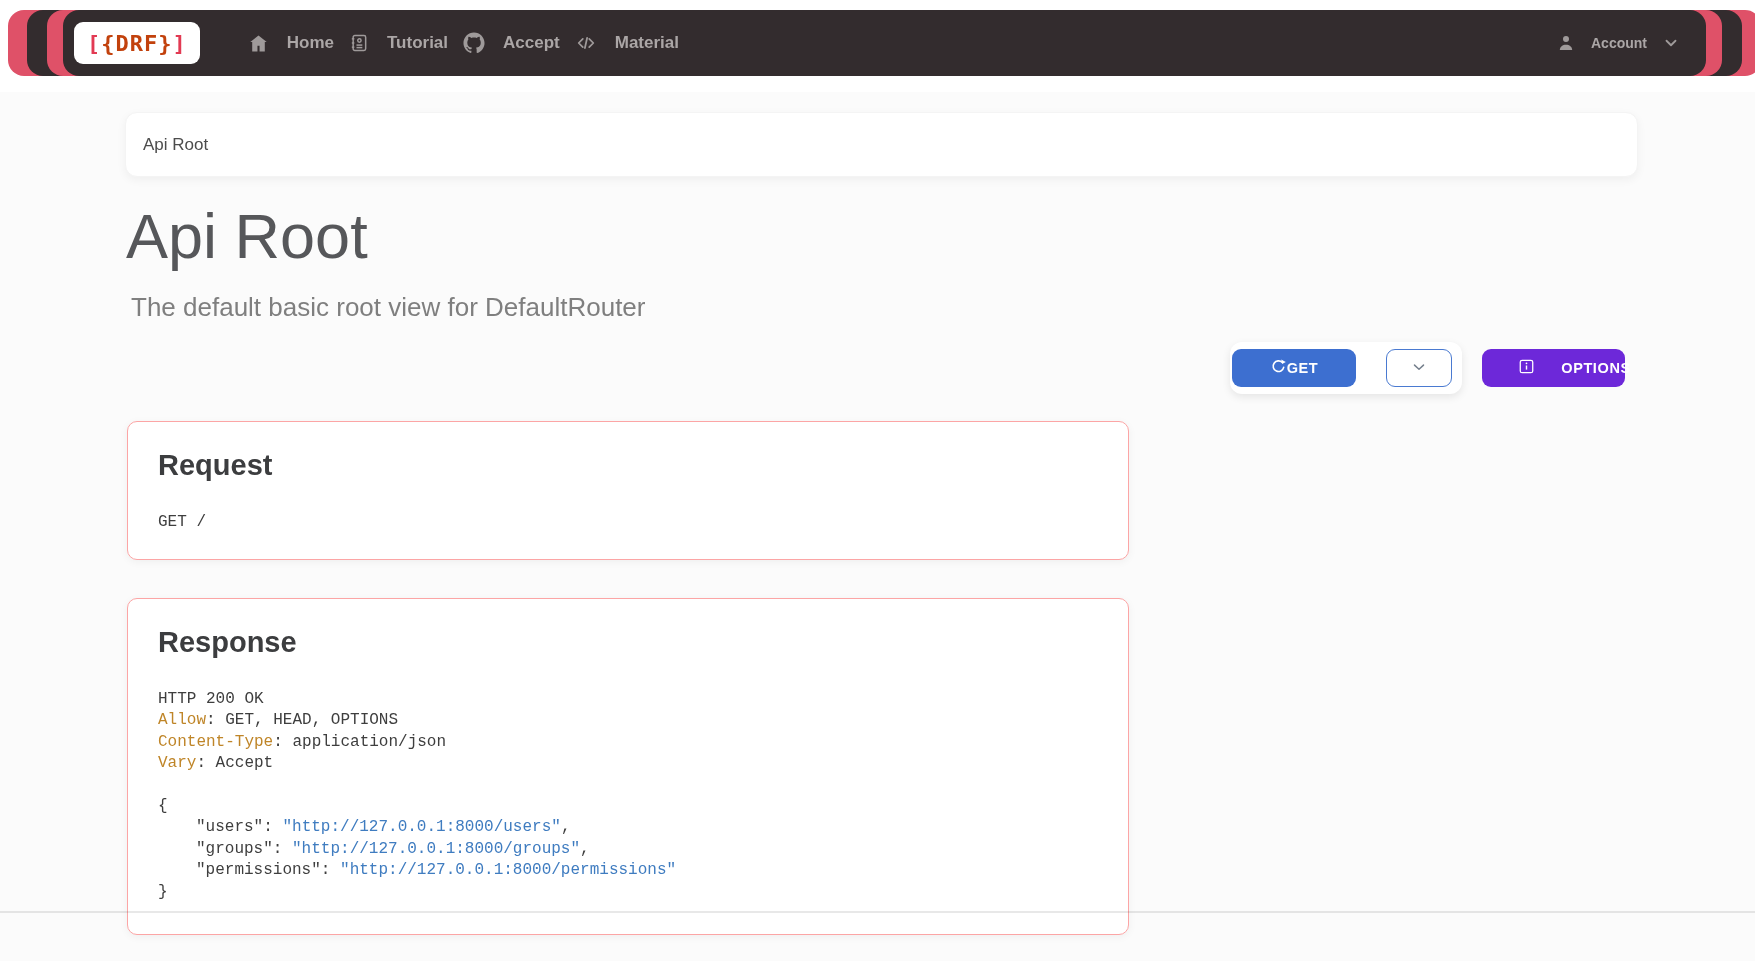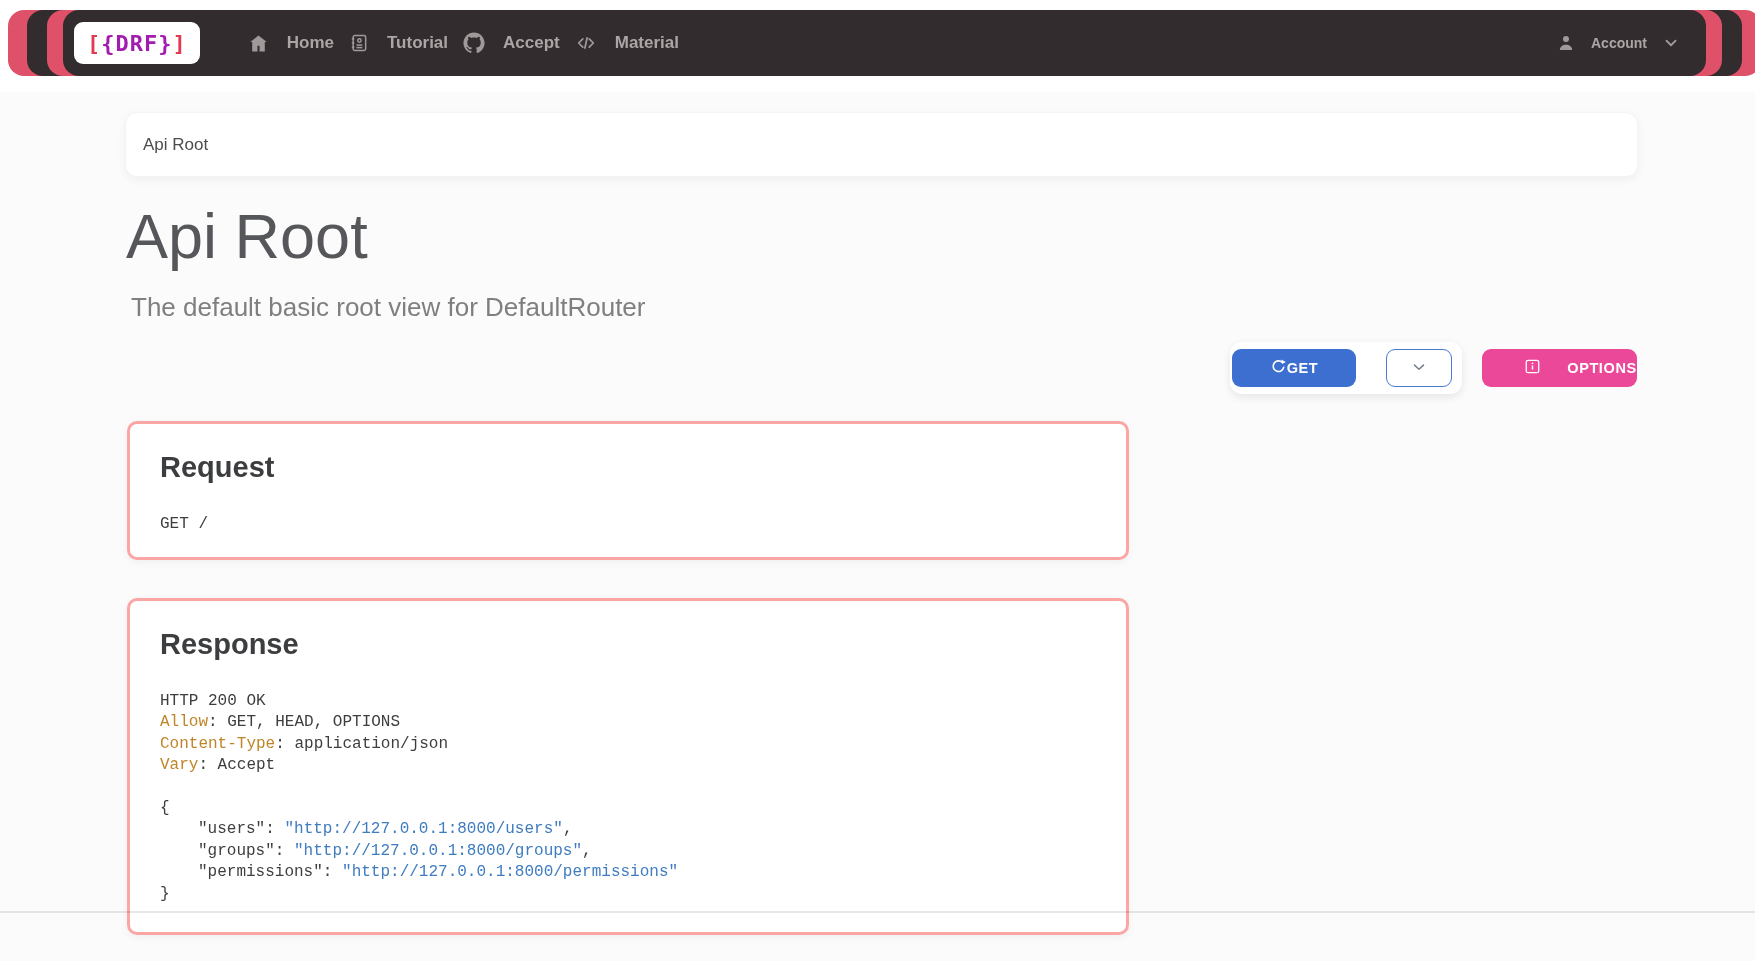--- a/index.html
+++ b/index.html
@@ -12,21 +12,21 @@
   .nav-layer{position:absolute;top:0;bottom:0;border-radius:16px;}
   .nl-1{left:0;right:0;background:#df5168;}
   .nl-2{left:19px;right:19px;background:#332c2e;}
   .nl-3{left:39px;right:39px;background:#df5168;}
   .navbar{position:absolute;left:55px;right:55px;top:0;bottom:0;background:#332c2e;border-radius:16px;
           display:flex;align-items:center;padding:0 26px 0 11px;box-sizing:border-box;}
   .logo-box{background:#ffffff;border-radius:9px;height:42px;display:flex;align-items:center;
             padding:0 13px;font-family:"DejaVu Sans Mono",monospace;font-weight:bold;font-size:22px;
             letter-spacing:1px;cursor:pointer;}
   .logo-box .br{color:#e23a53;}
-  .logo-box .mid{color:#a21caf;}
+  .logo-box .mid{color:#c2410c;}
   .nav-items{display:flex;align-items:center;margin-left:48px;}
   .nav-item{display:flex;align-items:center;gap:18px;margin-right:15px;color:#aba6a6;
             font-size:17px;font-weight:bold;cursor:pointer;justify-content:center;}
   .nav-item svg,.account svg{display:block;}
   .nav-spacer{flex:1;}
   .account{display:flex;align-items:center;gap:15px;color:#aba6a6;font-size:14px;font-weight:bold;cursor:pointer;}
 
   
   .breadcrumb-card{position:absolute;left:125px;top:112px;width:1513px;height:65px;background:#ffffff;
                    border-radius:12px;box-shadow:0 3px 10px rgba(0,0,0,0.05);border:1px solid #f4f4f4;
@@ -39,25 +39,25 @@
   .page-subtitle{position:absolute;left:131px;top:292px;font-size:26px;color:#7f7f7f;}
 
   
   .btn-group{position:absolute;left:1230px;top:342px;width:232px;height:52px;background:#ffffff;
              border-radius:12px;box-shadow:0 3px 9px rgba(0,0,0,0.09);}
   .btn{display:flex;align-items:center;justify-content:center;box-sizing:border-box;border-radius:9px;
        font-size:14.5px;font-weight:bold;letter-spacing:0.6px;cursor:pointer;border:none;}
   .btn-get{position:absolute;left:2px;top:7px;width:124px;height:38px;background:#3d6fd0;color:#ffffff;}
   .btn-caret{position:absolute;left:156px;top:7px;width:66px;height:38px;background:#ffffff;
              border:1.6px solid #4a7ad1;}
-  .btn-options{position:absolute;left:1482px;top:349px;width:155px;height:38px;background:#ec4899;
+  .btn-options{position:absolute;left:1482px;top:349px;width:143px;height:38px;background:#6d28d9;
                color:#ffffff;gap:26px;padding-left:48px;}
 
   
-  .card{position:absolute;background:#ffffff;border-radius:10px;border:3px solid #fca5a5;
+  .card{position:absolute;background:#ffffff;border-radius:10px;border:1px solid #fca5a5;
         box-shadow:0 2px 8px rgba(0,0,0,0.05);box-sizing:border-box;padding:26px 30px;}
   .card-request{left:127px;top:421px;width:1002px;height:139px;}
   .card-response{left:127px;top:598px;width:1002px;height:337px;}
   .card h2{margin:0;font-size:29px;line-height:34px;font-weight:bold;color:#3c3d3f;}
   .code{margin-top:30px;font-family:Liberation Mono, monospace;font-size:16px;line-height:21.4px;
         color:#3e3e3e;}
   .code-line{white-space:pre;}
   .code-line.blank{height:21.4px;}
   .hdr-key{color:#bf8528;}
   .url-link{color:#3f7cc0;cursor:pointer;text-decoration:none;}

